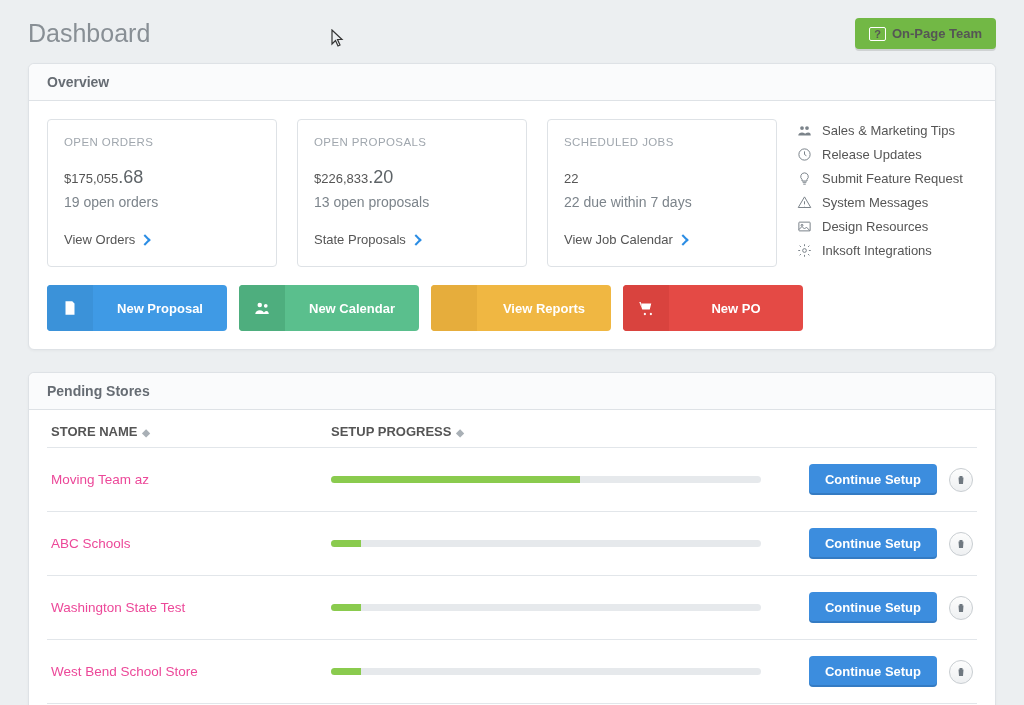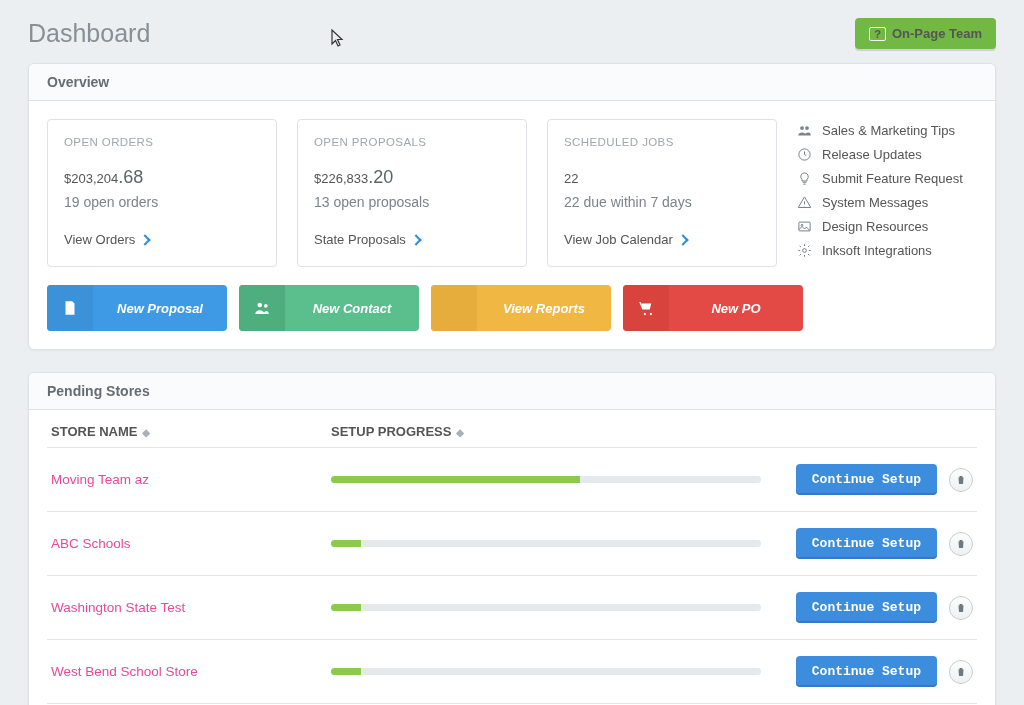--- a/index.html
+++ b/index.html
@@ -42,36 +42,36 @@
   .stat-link{display:inline-flex;align-items:center;gap:6px;color:var(--link);font-size:13px;margin-top:22px;cursor:pointer;}
   .chev{width:8px;height:8px;border-right:2px solid var(--link);border-top:2px solid var(--link);transform:rotate(45deg);}
   .side-links{flex:1;padding-top:4px;}
   .side-link{display:flex;align-items:center;gap:10px;color:#7b838a;font-size:13px;margin-bottom:9px;cursor:pointer;text-align:center;}
   .side-link svg{width:15px;height:15px;fill:none;stroke:#7b838a;stroke-width:1.6;}
   .side-link svg.fill{fill:#7b838a;stroke:none;}
   
   .actions-row{display:flex;gap:12px;margin-top:18px;}
   .action-btn{flex:0 0 180px;display:flex;align-items:center;height:46px;border-radius:4px;overflow:hidden;cursor:pointer;}
   .action-icon{width:46px;height:46px;display:flex;align-items:center;justify-content:center;}
-  .action-label{flex:1;text-align:center;color:#fff;font-weight:600;font-size:13px;font-style:italic;}
+  .action-label{flex:1;text-align:center;color:#fff;font-weight:600;font-size:13px;}
   .ab-blue .action-icon{background:#3b92d9;} .ab-blue{background:var(--blue-btn);}
   .ab-green .action-icon{background:#4eae7e;} .ab-green{background:var(--green-soft);}
   .ab-red .action-icon{background:#d9433e;} .ab-red{background:var(--red-soft);}
   .ab-orange .action-icon{background:#e6ad3c;} .ab-orange{background:var(--orange-soft);}
   .action-icon svg{width:18px;height:18px;fill:#fff;}
   
   table.pending{width:100%;border-collapse:collapse;}
   table.pending thead th{text-align:left;font-size:11px;font-weight:700;color:#6d757c;padding:8px 4px;border-bottom:1px solid var(--table-border);text-transform:uppercase;}
   table.pending thead th .sort{font-size:10px;color:#a9b0b6;margin-left:2px;}
   table.pending td{padding:16px 4px;border-bottom:1px solid var(--table-border);vertical-align:middle;}
   .store-name{color:#ec4899;font-size:13.5px;}
   .progress{width:430px;height:7px;background:var(--progress-bg);border-radius:4px;overflow:hidden;}
   .progress-fill{height:100%;background:var(--progress-fill);}
   .row-actions{display:flex;align-items:center;gap:12px;justify-content:flex-end;}
-  .continue-btn{background:#3c8dde;color:#fff;border:none;border-radius:4px;padding:8px 16px;font-weight:600;cursor:pointer;box-shadow:inset 0 -2px 0 rgba(0,0,0,0.12);font-family:Liberation Mono, monospace;}
+  .continue-btn{background:#3c8dde;color:#fff;border:none;border-radius:4px;padding:8px 16px;font-weight:600;cursor:pointer;box-shadow:inset 0 -2px 0 rgba(0,0,0,0.12);}
   .trash-btn{width:24px;height:24px;border-radius:50%;border:1px solid #c9ced2;background:linear-gradient(#fdfdfd,#eef0f2);display:flex;align-items:center;justify-content:center;cursor:pointer;}
   .trash-btn svg{width:12px;height:12px;fill:#6f7880;}
   td.actions-cell{width:200px;}
   td.progress-cell{width:450px;}
   
   .cursor-arrow{position:absolute;left:331px;top:29px;pointer-events:none;}
   .cursor-arrow svg{width:14px;height:18px;fill:#444;stroke:#444;}
 </style>
 </head>
 <body>
@@ -92,21 +92,21 @@
 <div class="panel">
   <div class="panel-header">
     <div class="panel-header-title">Overview</div>
   </div>
   <div class="panel-body">
     <div class="overview-row">
 
       <div class="stat-card">
         <div class="stat-label">OPEN ORDERS</div>
         <div class="stat-value">
-          <span>$203,204</span><span class="cents">.68</span>
+          <span>$175,055</span><span class="cents">.68</span>
         </div>
         <div class="stat-sub">19 open orders</div>
         <div class="stat-link">
           <span>View Orders</span>
             <span class="chev"></span>
         </div>
       </div>
 
       <div class="stat-card">
         <div class="stat-label">OPEN PROPOSALS</div>
@@ -188,21 +188,21 @@
         <div class="action-label">New Proposal</div>
       </div>
       <div class="action-btn ab-green">
         <div class="action-icon">
             <svg viewBox="0 0 24 24">
               <circle cx="9" cy="8" r="3"></circle>
               <circle cx="17" cy="9" r="2.5"></circle>
               <path d="M3 20c0-3 3-5 6-5s6 2 6 5M14 20c0-2 2-4 4-4s3 2 3 4"></path>
             </svg>
           </div>
-        <div class="action-label">New Contact</div>
+        <div class="action-label">New Calendar</div>
       </div>
       <div class="action-btn ab-orange">
         <div class="action-icon">
             <svg viewBox="0 0 24 24">
               <path d="M5 20V10M12 20V4M19 20V14"></path>
             </svg>
           </div>
         <div class="action-label">View Reports</div>
       </div>
       <div class="action-btn ab-red">

